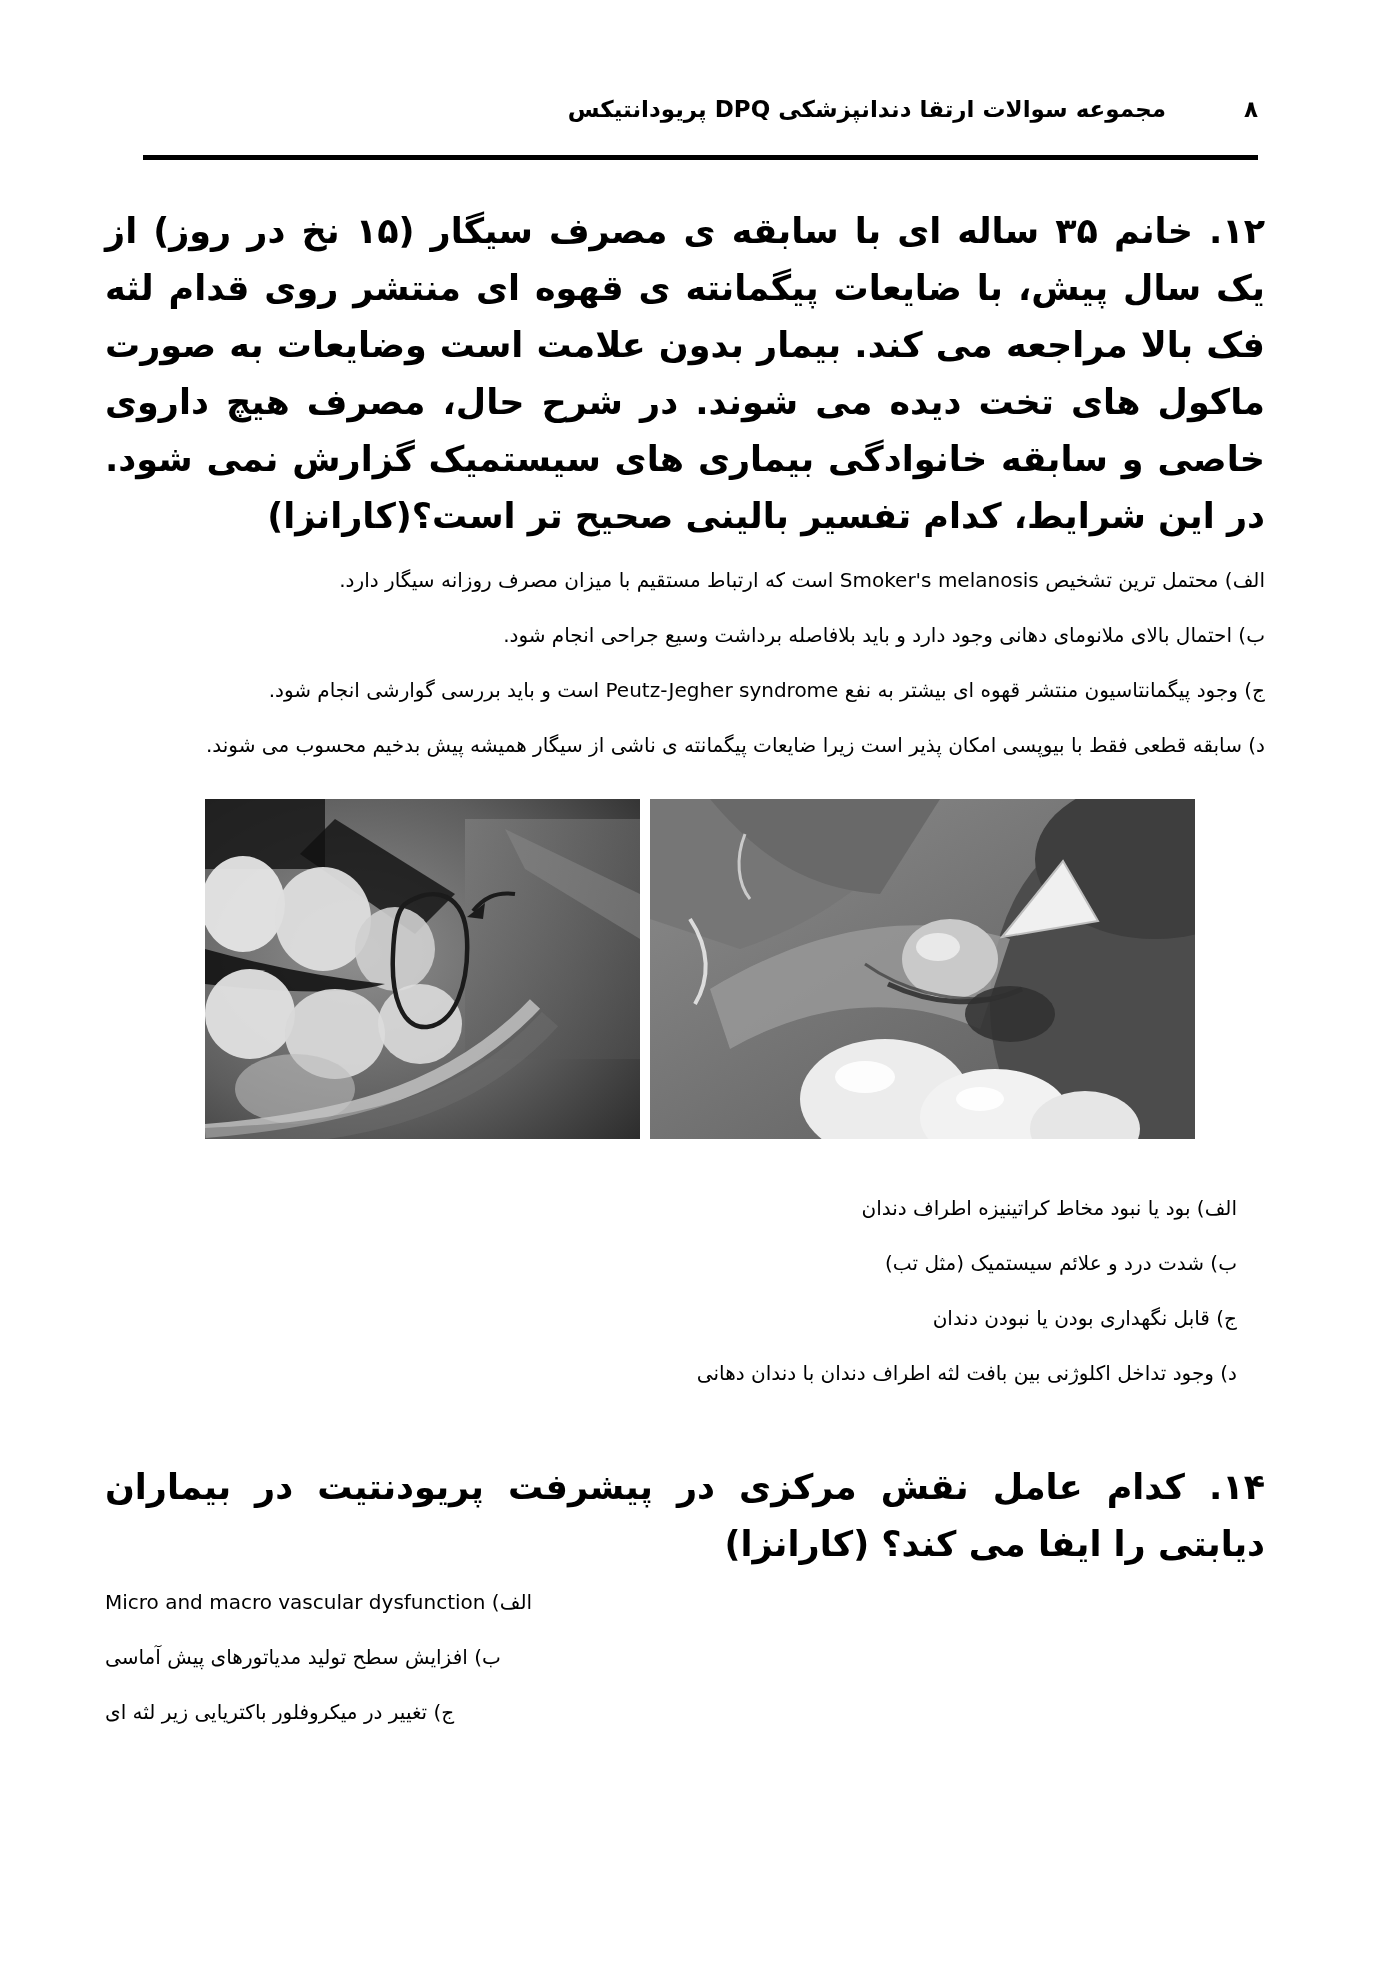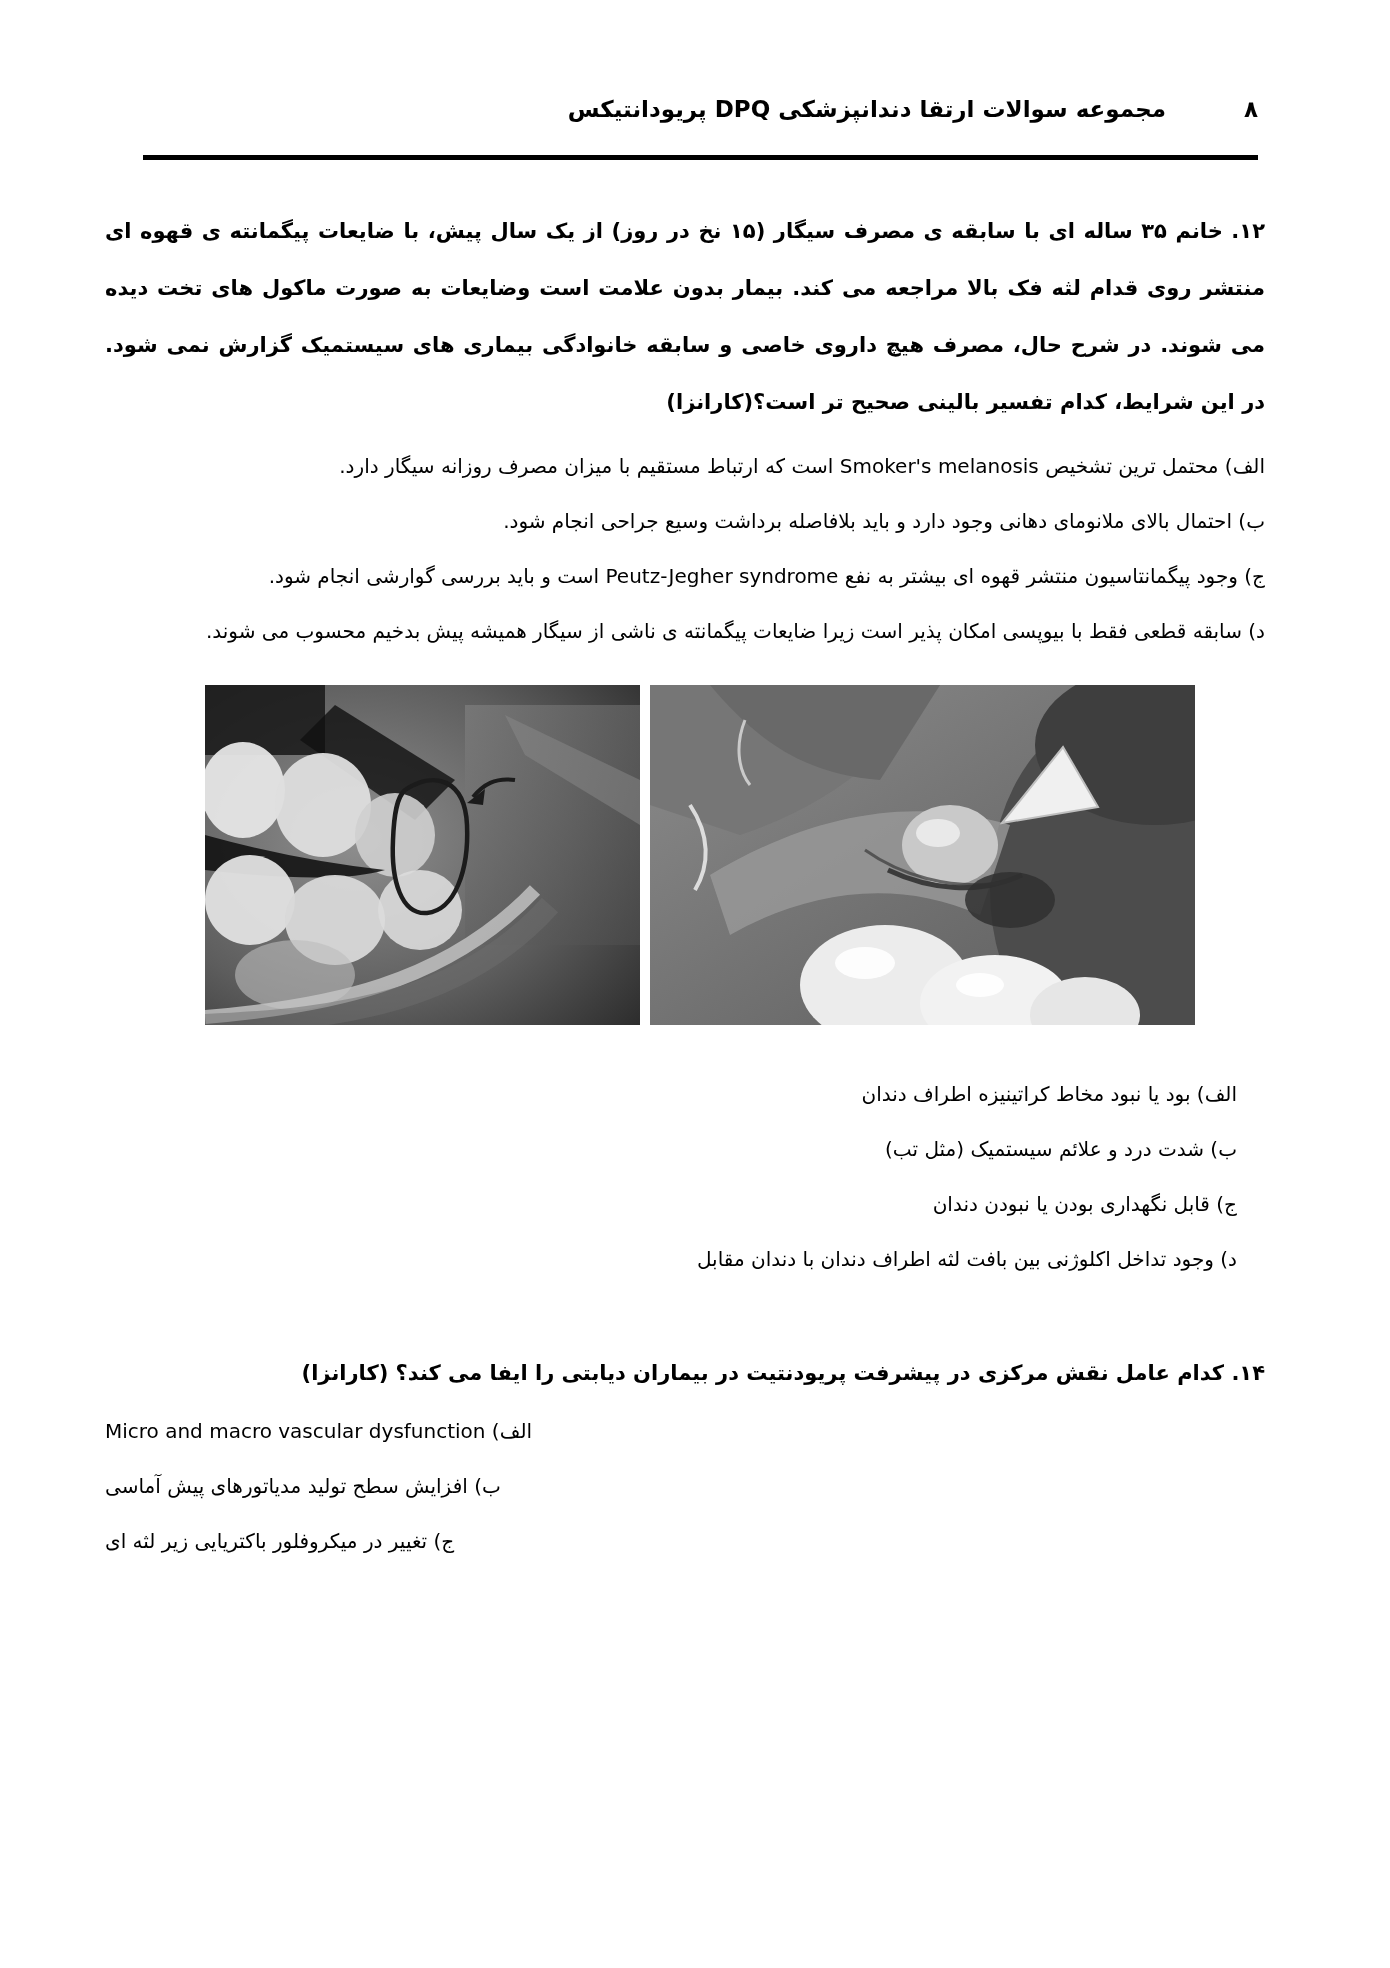--- a/index.html
+++ b/index.html
@@ -16,21 +16,21 @@
     font-weight:bold;font-size:23px;white-space:nowrap;
   }
   .rule{
     position:absolute;top:155px;left:143px;
     width:1115px;height:5px;background:#000;
   }
   .content{
     position:absolute;top:203px;right:125px;width:1160px;
   }
   .q-text{
-    font-size:21px;font-weight:bold;line-height:57px;
+    font-size:35px;font-weight:bold;line-height:57px;
     text-align:justify;text-justify:inter-word;
   }
   .options{font-size:20px;font-weight:normal;line-height:55px;}
   .option{text-align:justify;}
   .q12-options{margin-top:8px;}
   .q13-block{margin-top:22px;}
   .images-row{
     direction:ltr;display:flex;gap:10px;
     width:990px;margin:26px 70px 0 0;
   }
@@ -147,21 +147,21 @@
             <polygon points="352,138 413,62 448,122" fill="#f0f0f0" stroke="#bfbfbf" stroke-width="2"></polygon>
           </svg>
         </div>
 
       </div>
 
       <div class="options q13-options">
         <div class="option">الف) بود یا نبود مخاط کراتینیزه اطراف دندان</div>
         <div class="option">ب) شدت درد و علائم سیستمیک (مثل تب)</div>
         <div class="option">ج) قابل نگهداری بودن یا نبودن دندان</div>
-        <div class="option">د) وجود تداخل اکلوژنی بین بافت لثه اطراف دندان با دندان مقابل</div>
+        <div class="option">د) وجود تداخل اکلوژنی بین بافت لثه اطراف دندان با دندان دهانی</div>
       </div>
     </div>
 
     <div class="q14-block">
       <div class="q-text">۱۴. کدام عامل نقش مرکزی در پیشرفت پریودنتیت در بیماران دیابتی را ایفا می کند؟ (کارانزا)</div>
       <div class="options q14-options">
         <div class="option">الف) Micro and macro vascular dysfunction</div>
         <div class="option">ب) افزایش سطح تولید مدیاتورهای پیش آماسی</div>
         <div class="option">ج) تغییر در میکروفلور باکتریایی زیر لثه ای</div>
 

